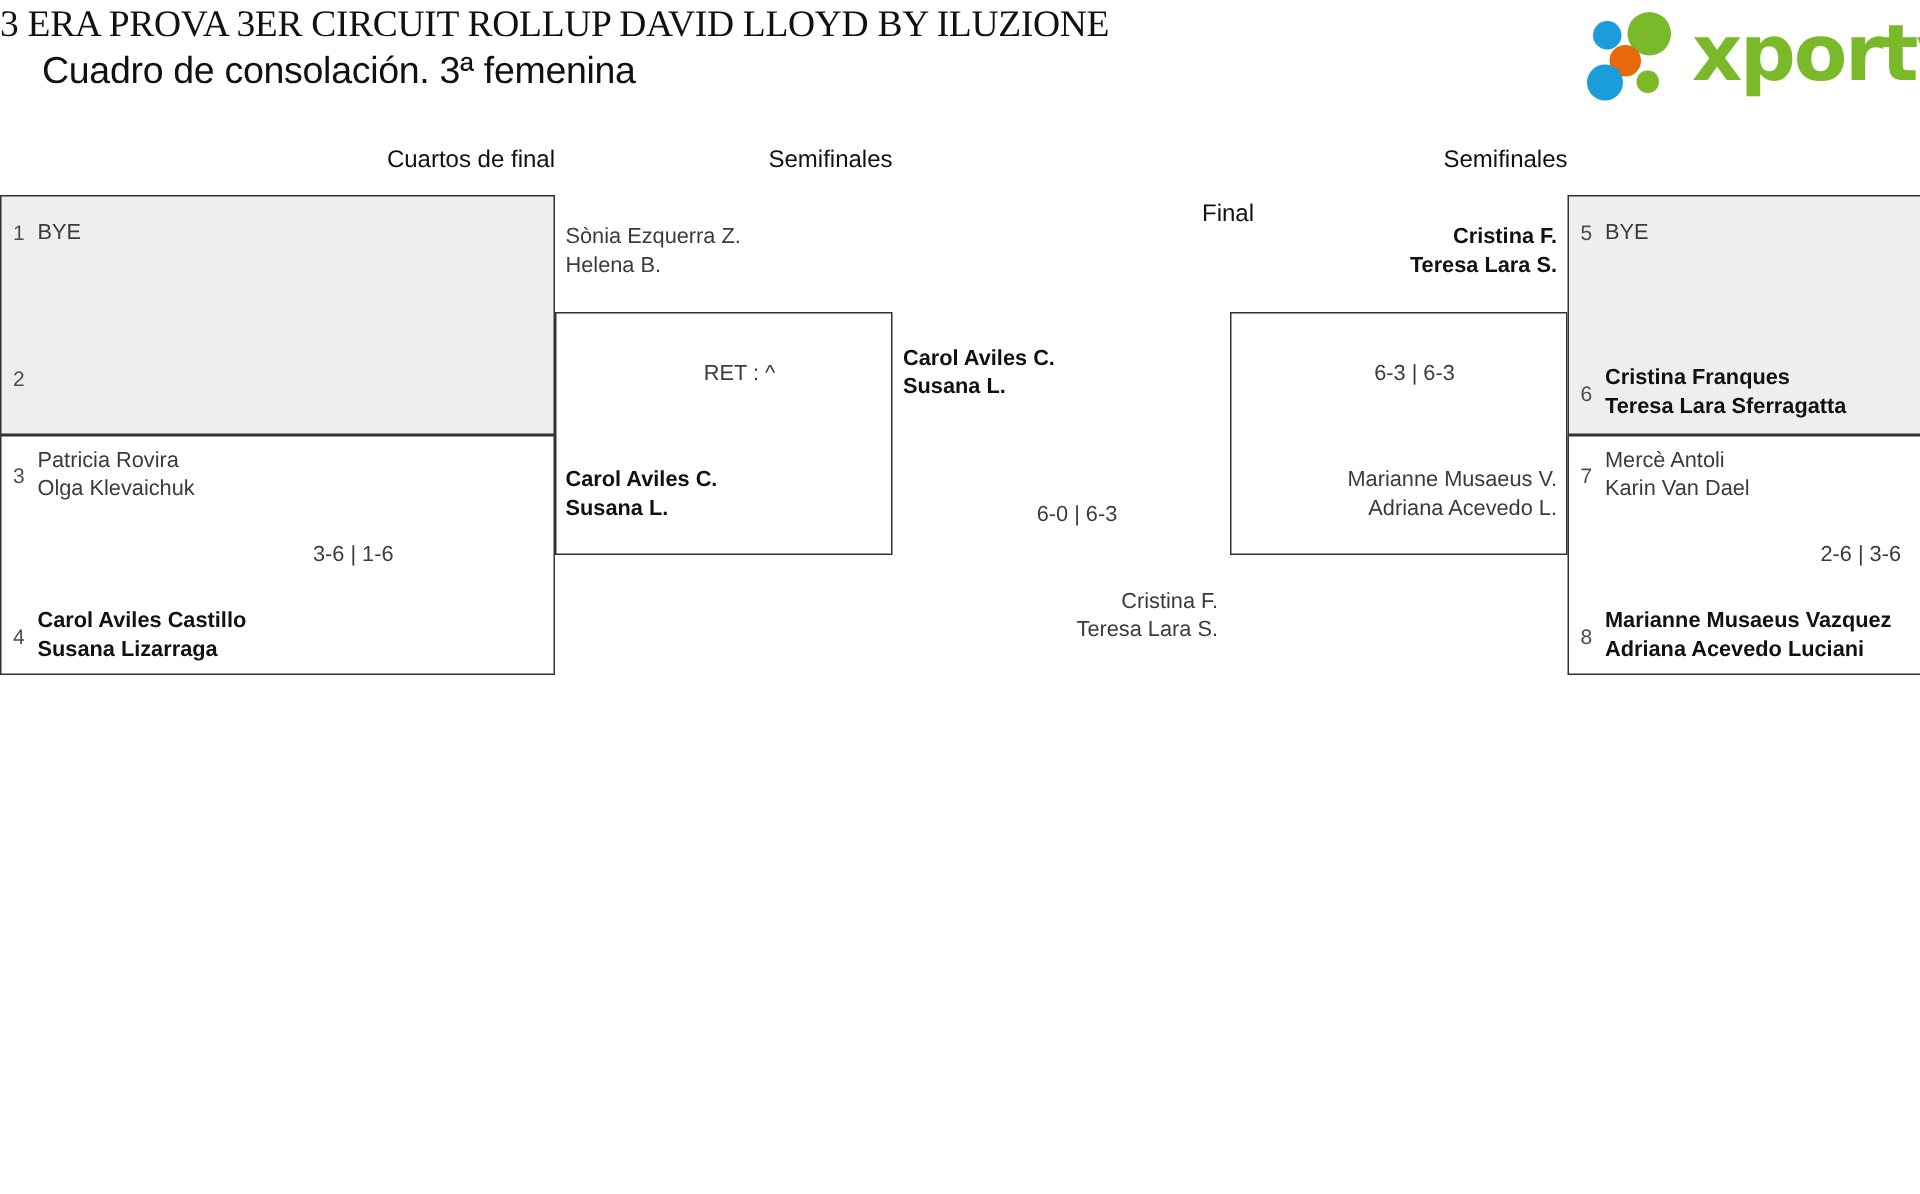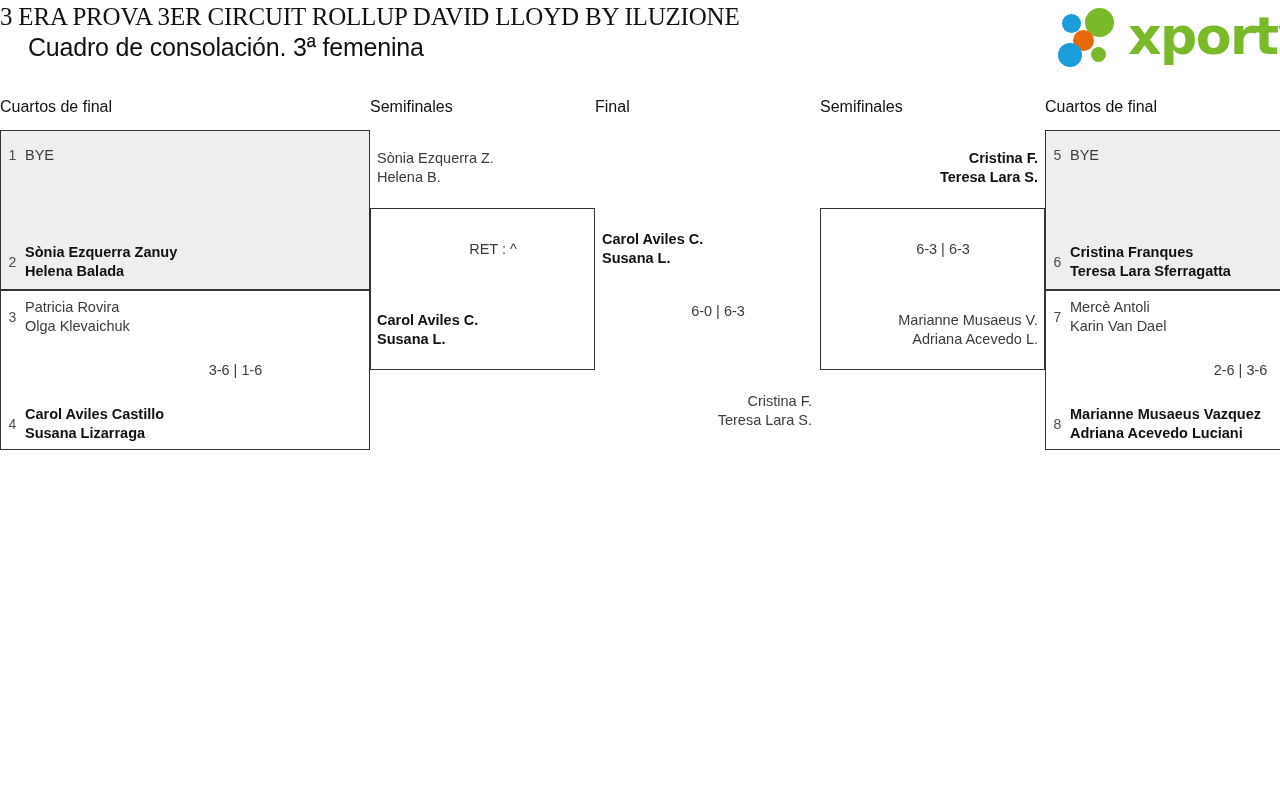--- a/index.html
+++ b/index.html
@@ -68,21 +68,21 @@
     font-family: "DejaVu Sans", sans-serif;
   }
 
   
   .round-header {
     position: absolute;
     top: 96px;
     font-size: 16px;
     font-weight: 400;
     line-height: 22px;
-    text-align: left;
+    text-align: right;
     color: #111111;
     white-space: nowrap;
   }
 
   
   #bracket {
     position: absolute;
     left: 0; top: 0;
     width: 1280px; height: 796px;
   }
@@ -143,39 +143,35 @@
         <span class="dot" style="left:15px; top:22px; width:21px; height:21px; background:#e8690b;"></span>
         <span class="dot" style="left:0px;  top:35px; width:24px; height:24px; background:#1b9dd9;"></span>
         <span class="dot" style="left:33px; top:39px; width:15px; height:15px; background:#7ab929;"></span>
       </div>
       <div id="logo-wordmark">xporty</div>
     </div>
   </div>
 
   <div class="round-header" style="left:0px;    width:370px;">Cuartos de final</div>
   <div class="round-header" style="left:370px;  width:225px;">Semifinales</div>
-  <div class="round-header" style="left:595px;  width:225px;">Final</div>
+  <div class="round-header" style="left:611px;  width:225px;margin-top:36px;">Final</div>
   <div class="round-header" style="left:820px;  width:225px;">Semifinales</div>
   <div class="round-header" style="left:1045px; width:370px;">Cuartos de final</div>
 
   <div id="bracket">
 
     <div class="match-box filled" style="left:0px; top:130px; width:370px; height:160px;"></div>
     <div class="slot" style="left:8px; top:146px;">
       <span class="seed">1</span>
       <span class="names">
         <span class="nm">BYE</span>
       </span>
     </div>
     <div class="slot winner" style="left:8px; top:243px;">
       <span class="seed">2</span>
-      <span class="names">
-        <span class="nm">Sònia Ezquerra Zanuy</span>
-        <span class="nm">Helena Balada</span>
-      </span>
     </div>
 
     <div class="match-box" style="left:0px; top:290px; width:370px; height:160px;"></div>
     <div class="slot" style="left:8px; top:298px;">
       <span class="seed">3</span>
       <span class="names">
         <span class="nm">Patricia Rovira</span>
         <span class="nm">Olga Klevaichuk</span>
       </span>
     </div>
@@ -202,21 +198,21 @@
         <span class="nm">Susana L.</span>
       </span>
     </div>
 
     <div class="slot winner" style="left:602px; top:230px;">
       <span class="names">
         <span class="nm">Carol Aviles C.</span>
         <span class="nm">Susana L.</span>
       </span>
     </div>
-    <div class="score" style="left:595px; top:302px; width:225px;">6-0 | 6-3</div>
+    <div class="score" style="left:595px; top:334px; width:225px;">6-0 | 6-3</div>
     <div class="slot right" style="right:468px; top:392px;">
       <span class="names">
         <span class="nm">Cristina F.</span>
         <span class="nm">Teresa Lara S.</span>
       </span>
     </div>
 
     <div class="match-box" style="left:820px; top:208px; width:225px; height:162px;"></div>
     <div class="slot right winner" style="right:242px; top:149px;">
       <span class="names">

